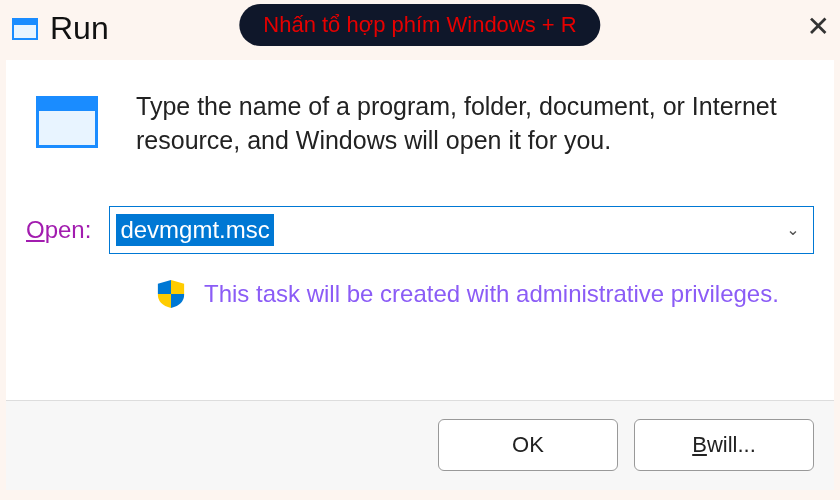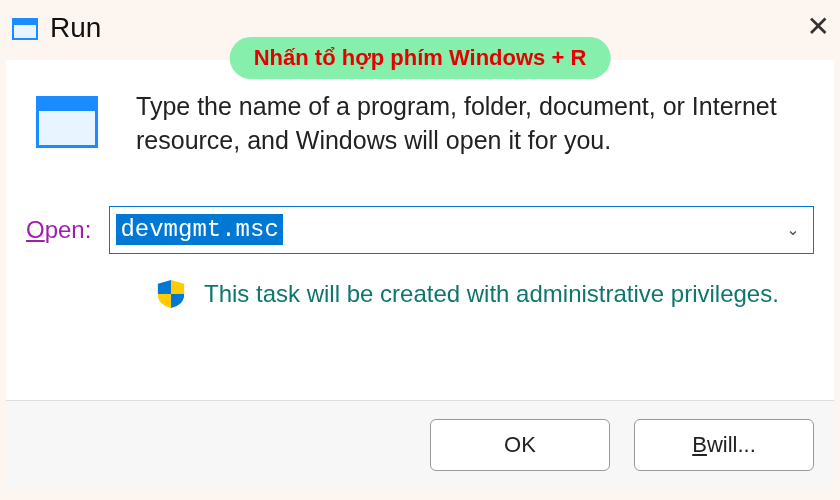--- a/index.html
+++ b/index.html
@@ -35,41 +35,41 @@
     .titlebar-icon::before {
       content: "";
       position: absolute;
       top: 0;
       left: 0;
       right: 0;
       height: 5px;
       background: #1a8cff;
     }
     .titlebar-text {
-      font-size: 28px;
+      font-size: 32px;
       color: #111;
     }
     .close-x {
       position: absolute;
       right: 10px;
       top: 10px;
       font-size: 28px;
       color: #333;
       cursor: pointer;
       width: 30px;
       text-align: right;
     }
     .annotation-badge {
       position: absolute;
-      top: 37px;
+      top: 4px;
       left: 50%;
       transform: translateX(-50%);
-      background: #86efac;
+      background: #0f172a;
       color: #e60000;
-      font-weight: bold;
+      font-weight: normal;
       font-size: 22px;
       padding: 8px 24px;
       border-radius: 24px;
       white-space: nowrap;
       z-index: 10;
     }
     .content {
       background: #fff;
       margin: 4px 6px 0 6px;
       height: 430px;
@@ -156,30 +156,30 @@
       height: 32px;
       position: relative;
       flex-shrink: 0;
     }
     .shield-icon svg {
       width: 100%;
       height: 100%;
     }
     .admin-text {
       font-size: 24px;
-      color: #0f766e;
+      color: #8b5cf6;
     }
     .button-row {
       margin-top: auto;
       border-top: 1px solid #ddd;
       background: #f7f7f7;
       padding: 18px 20px 0 20px;
       display: flex;
       justify-content: flex-end;
-      gap: 24px;
+      gap: 16px;
       margin-left: -20px;
       margin-right: -20px;
       height: 90px;
     }
     .btn {
       min-width: 180px;
       height: 52px;
       background: #fff;
       border: 1px solid #999;
       border-radius: 6px;
@@ -204,21 +204,21 @@
 
 <div class="content">
   <div class="desc-row">
     <div class="run-icon-large"></div>
     <div class="desc-text">Type the name of a program, folder, document, or Internet resource, and Windows will open it for you.</div>
   </div>
 
   <div class="open-row">
     <div class="open-label"><span class="u">O</span><span>pen:</span></div>
     <div class="combobox">
-      <div style="flex:1;display:flex;align-items:flex-end;font-family:Liberation Mono, monospace;">
+      <div style="flex:1;display:flex;align-items:flex-end;">
         <span class="combo-selection">devmgmt.msc</span>
       </div>
       <div class="combo-chevron">⌄</div>
     </div>
   </div>
 
   <div class="admin-row">
     <div class="shield-icon">
       <svg viewBox="0 0 32 34">
         <path d="M16 2 L30 6 L30 16 Q30 28 16 32 Q2 28 2 16 L2 6 Z" fill="none"></path>

